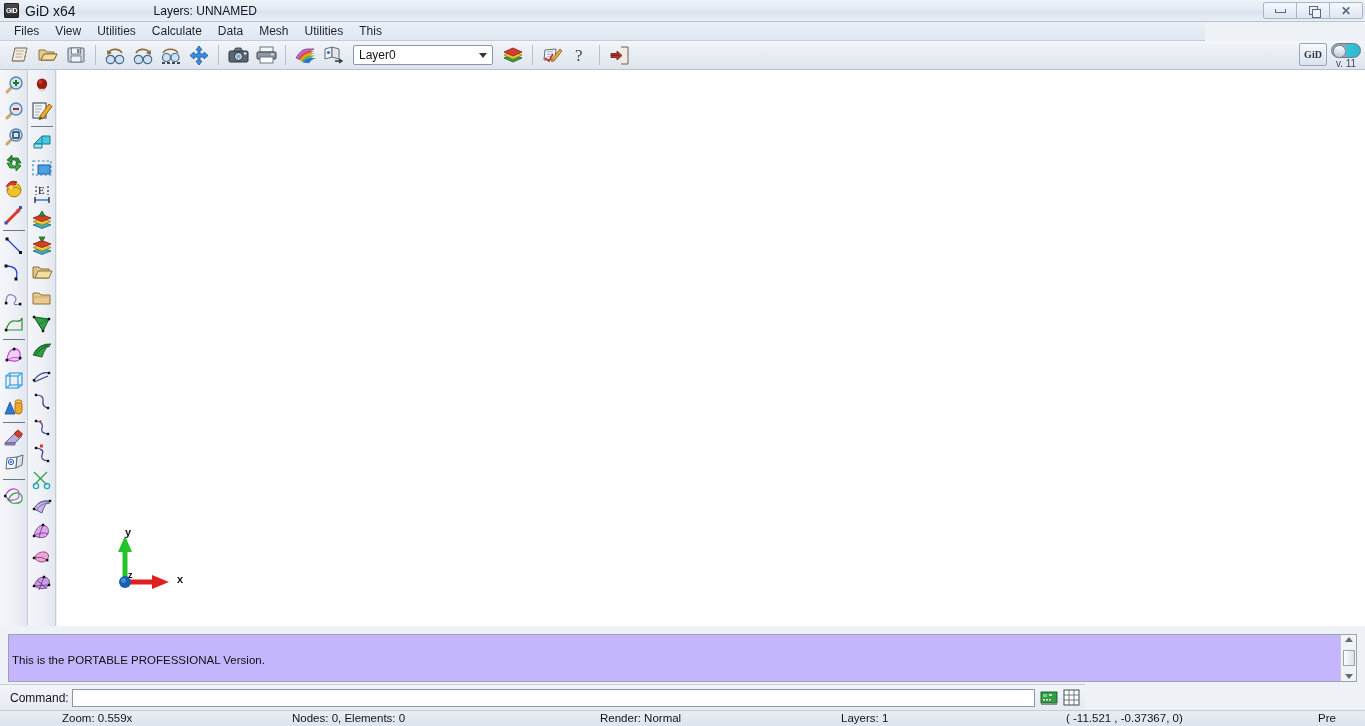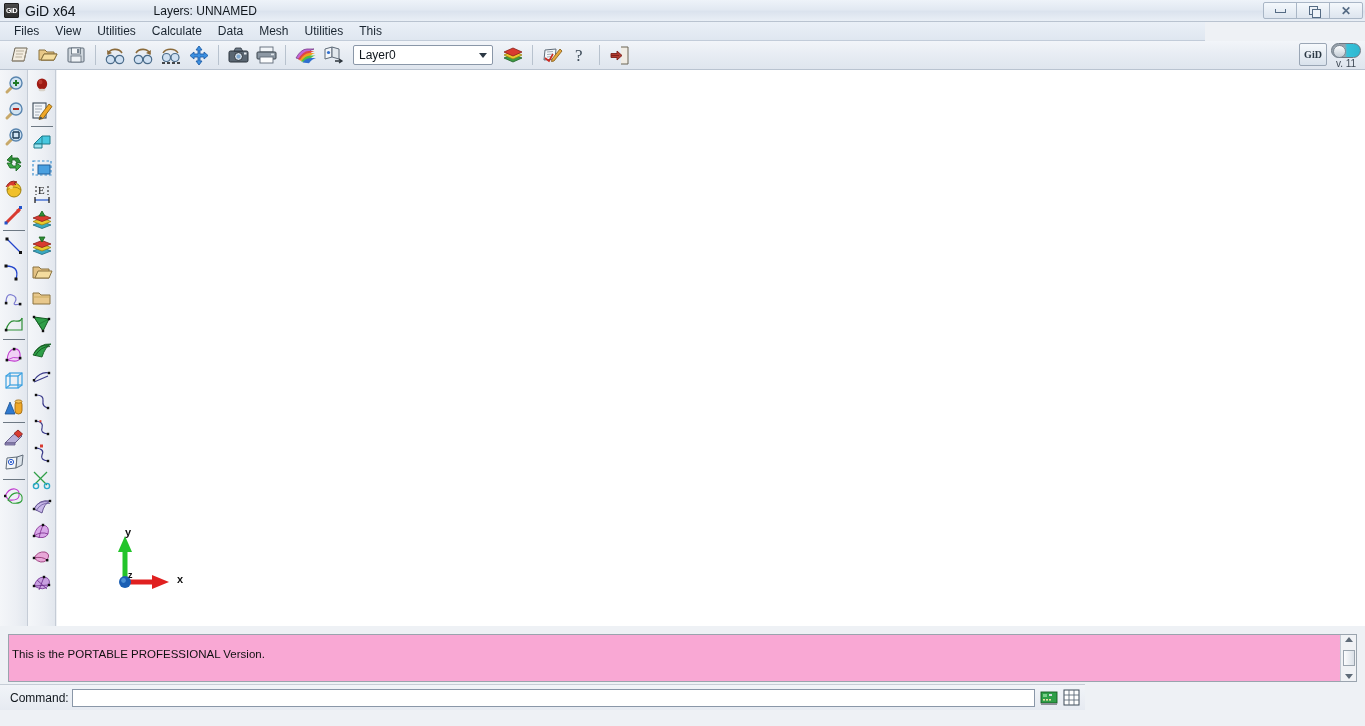--- a/index.html
+++ b/index.html
@@ -117,22 +117,22 @@
   .canvas {
     position:absolute; left:57px; top:70px; width:1308px; height:556px;
     background:#ffffff; overflow:hidden;
   }
   .axis { position:absolute; left:50px; top:450px; width:120px; height:80px; }
   .axis-label { position:absolute; font-size:11px; font-weight:bold; color:#111; }
 
   
   .msglog {
     position:absolute; left:8px; top:634px; width:1349px; height:48px;
-    background:#f9a8d4; border:1px solid #9aa4ae;
-    font-size:11.5px; color:#111; padding:12px 3px;
+    background:#c4b5fd; border:1px solid #9aa4ae;
+    font-size:11.5px; color:#111; padding:18px 3px;
   }
   .msglog div { line-height:15px; }
   .logscroll {
     position:absolute; right:0px; top:0px; width:16px; height:46px;
     background:#f0f2f5; border-left:1px solid #c3cad3;
     display:flex; flex-direction:column; align-items:center; justify-content:space-between;
   }
   .scr-arrow { width:0;height:0;border-left:4px solid transparent;border-right:4px solid transparent; }
   .scr-up { border-bottom:5px solid #5f6b78; margin-top:2px; }
   .scr-dn { border-top:5px solid #5f6b78; margin-bottom:2px; }
@@ -718,14 +718,22 @@
       </svg>
     </div>
     <div class="cmdicon">
       <svg width="18" height="17" viewBox="0 0 18 17">
         <rect x="1" y="1" width="15" height="15" fill="#fff" stroke="#3c4a58" stroke-width="1"></rect>
         <path d="M6 1 L6 16 M11 1 L11 16 M1 6 L16 6 M1 11 L16 11" stroke="#5f6b78" stroke-width="0.9"></path>
       </svg>
     </div>
   </div>
 
+  <div class="statusbar">
+    <div class="st" style="left:62px;">Zoom: 0.559x</div>
+    <div class="st" style="left:292px;">Nodes: 0, Elements: 0</div>
+    <div class="st" style="left:600px;">Render: Normal</div>
+    <div class="st" style="left:841px;">Layers: 1</div>
+    <div class="st" style="left:1066px;">( -11.521 , -0.37367, 0)</div>
+    <div class="st" style="left:1318px;">Pre</div>
+  </div>
 
 </div>
 
 </body></html>

